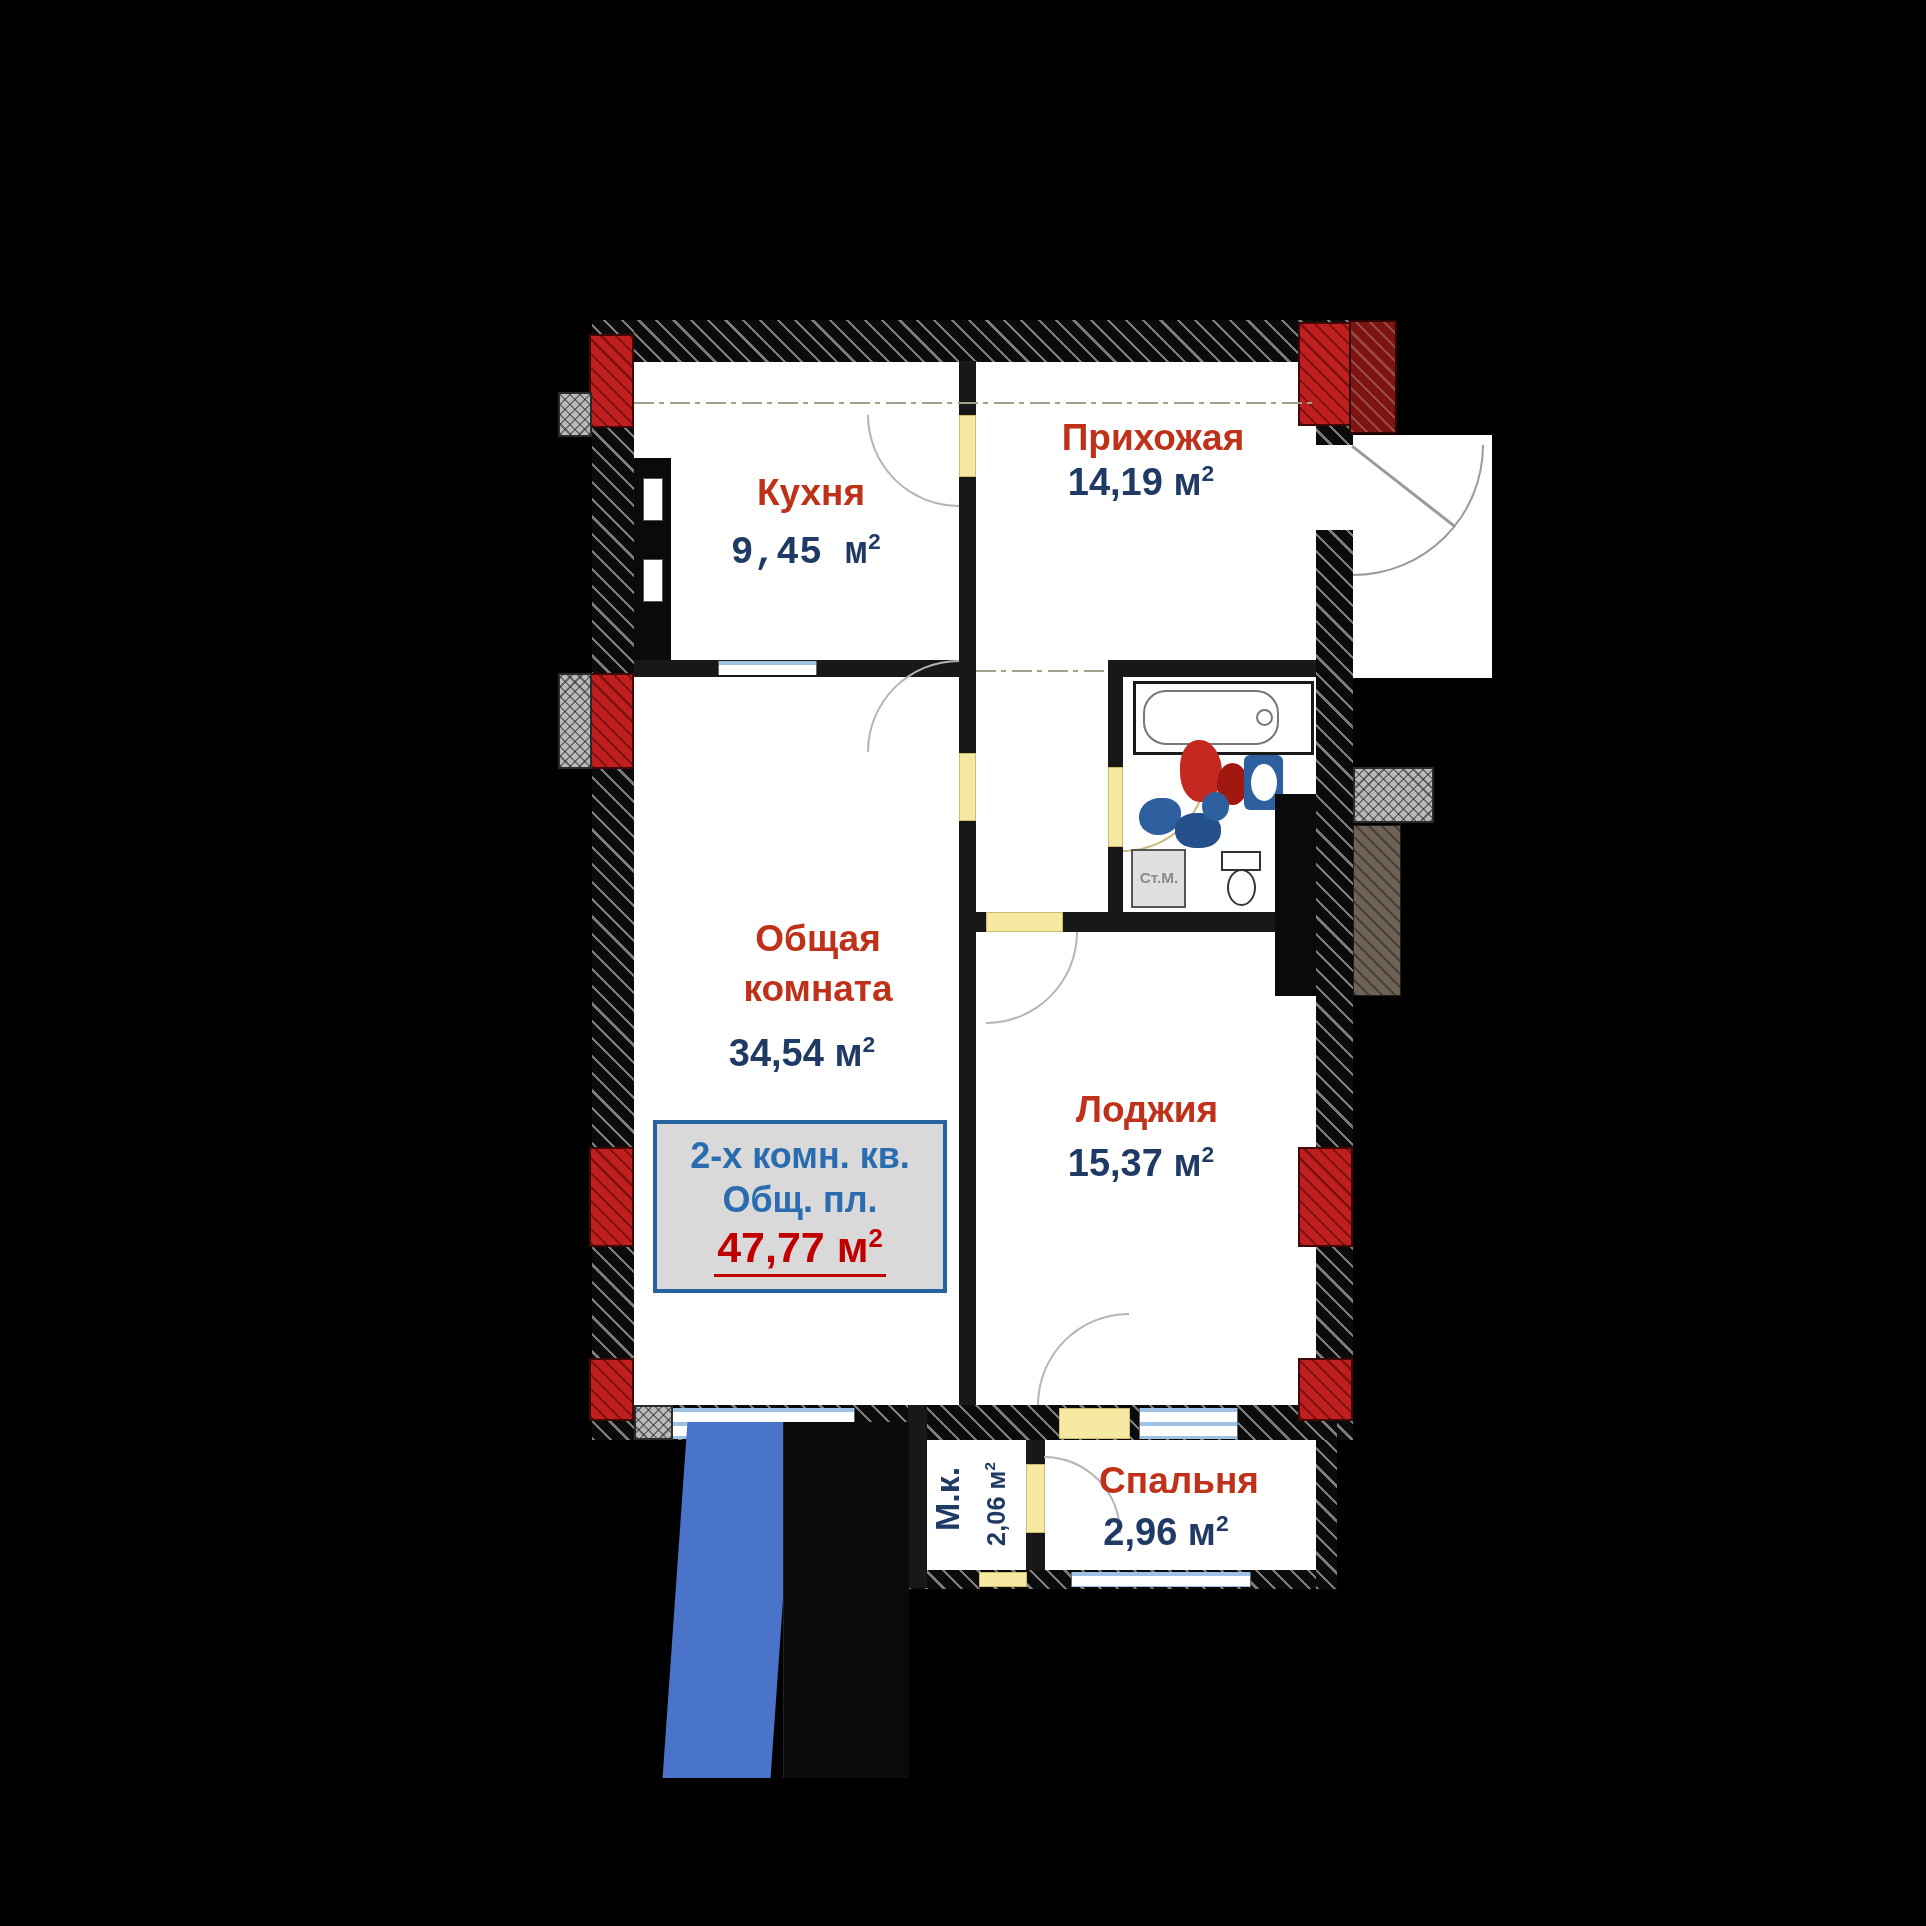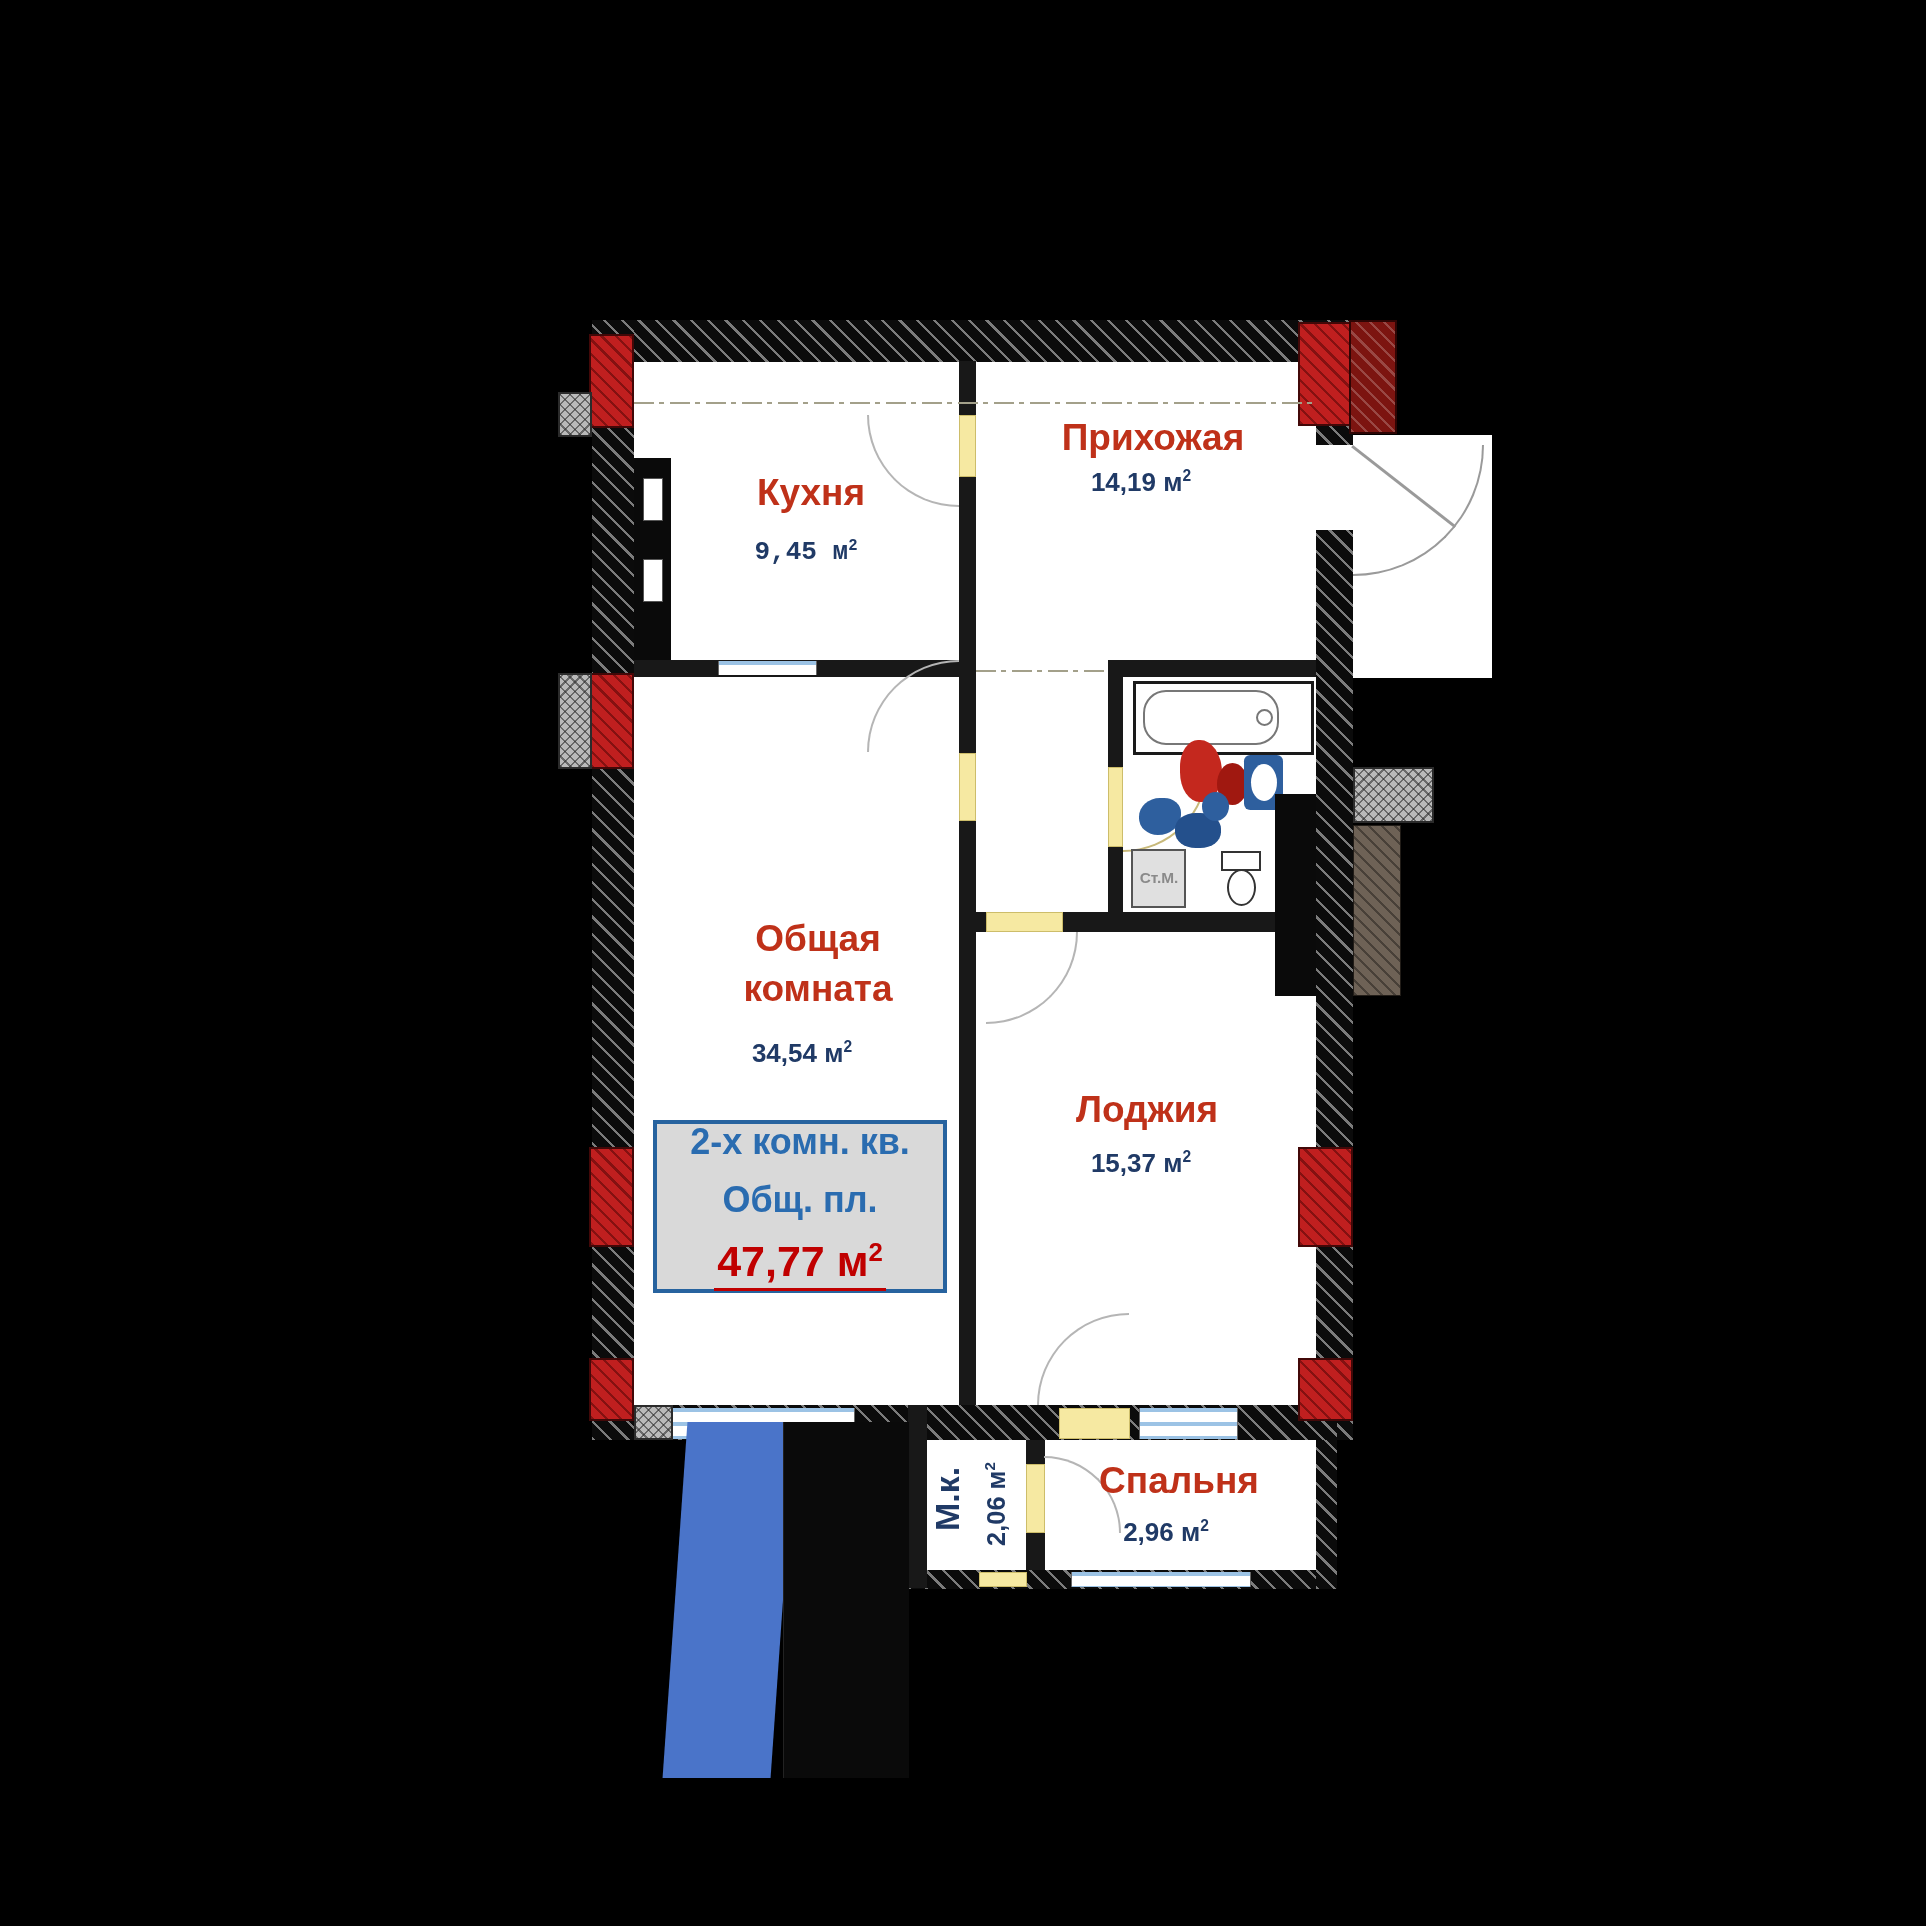--- a/index.html
+++ b/index.html
@@ -23,26 +23,26 @@
   .taupeblk{background-color:#6e6256;
           background-image:repeating-linear-gradient(45deg,rgba(0,0,0,.35) 0 2.3px,transparent 2.3px 9.2px);
           border:1.5px solid #221d18;box-sizing:border-box;}
   .door{background:#f6e9a2;border:1.5px solid #cdbd6a;box-sizing:border-box;}
   .win{background:repeating-linear-gradient(180deg,#9cc3e5 0 3.9px,#ffffff 3.9px 14px);
        border-left:1.5px solid #666;border-right:1.5px solid #666;box-sizing:border-box;}
   .arc{box-sizing:border-box;}
   .dash{background-image:repeating-linear-gradient(90deg,#a3a08a 0 20px,transparent 20px 25.4px,#a3a08a 25.4px 30px,transparent 30px 36px);}
   .room-name{color:#bf3119;font-weight:bold;font-size:37px;white-space:nowrap;
              transform:translate(-50%,-50%);text-align:center;}
-  .room-area{color:#203a66;font-weight:bold;font-size:26px;white-space:nowrap;
+  .room-area{color:#203a66;font-weight:bold;font-size:38px;white-space:nowrap;
              transform:translate(-50%,-50%);}
   .vrot{transform:translate(-50%,-50%) rotate(-90deg);}
   sup{font-size:60%;}
   .infobox{background:#d9d9d9;border:4.6px solid #27639f;box-sizing:border-box;
-           display:flex;flex-direction:column;align-items:center;justify-content:center;gap:17px;}
+           display:flex;flex-direction:column;align-items:center;justify-content:center;gap:3px;}
   .info-line{color:#2a6cb0;font-weight:bold;font-size:36px;line-height:1.12;}
   .info-total{color:#c00000;font-weight:bold;font-size:43px;border-bottom:3.1px solid #c00000;padding:0 3.1px 1.5px;}
   .stm{color:#8a8a8a;font-weight:bold;font-size:15.4px;transform:translate(-50%,-50%);white-space:nowrap;}
 </style>
 </head>
 <body>
 
 <div class="canvas">
 
   <div class="a white" style="left:1353px;top:435px;width:139px;height:243px;"></div>

